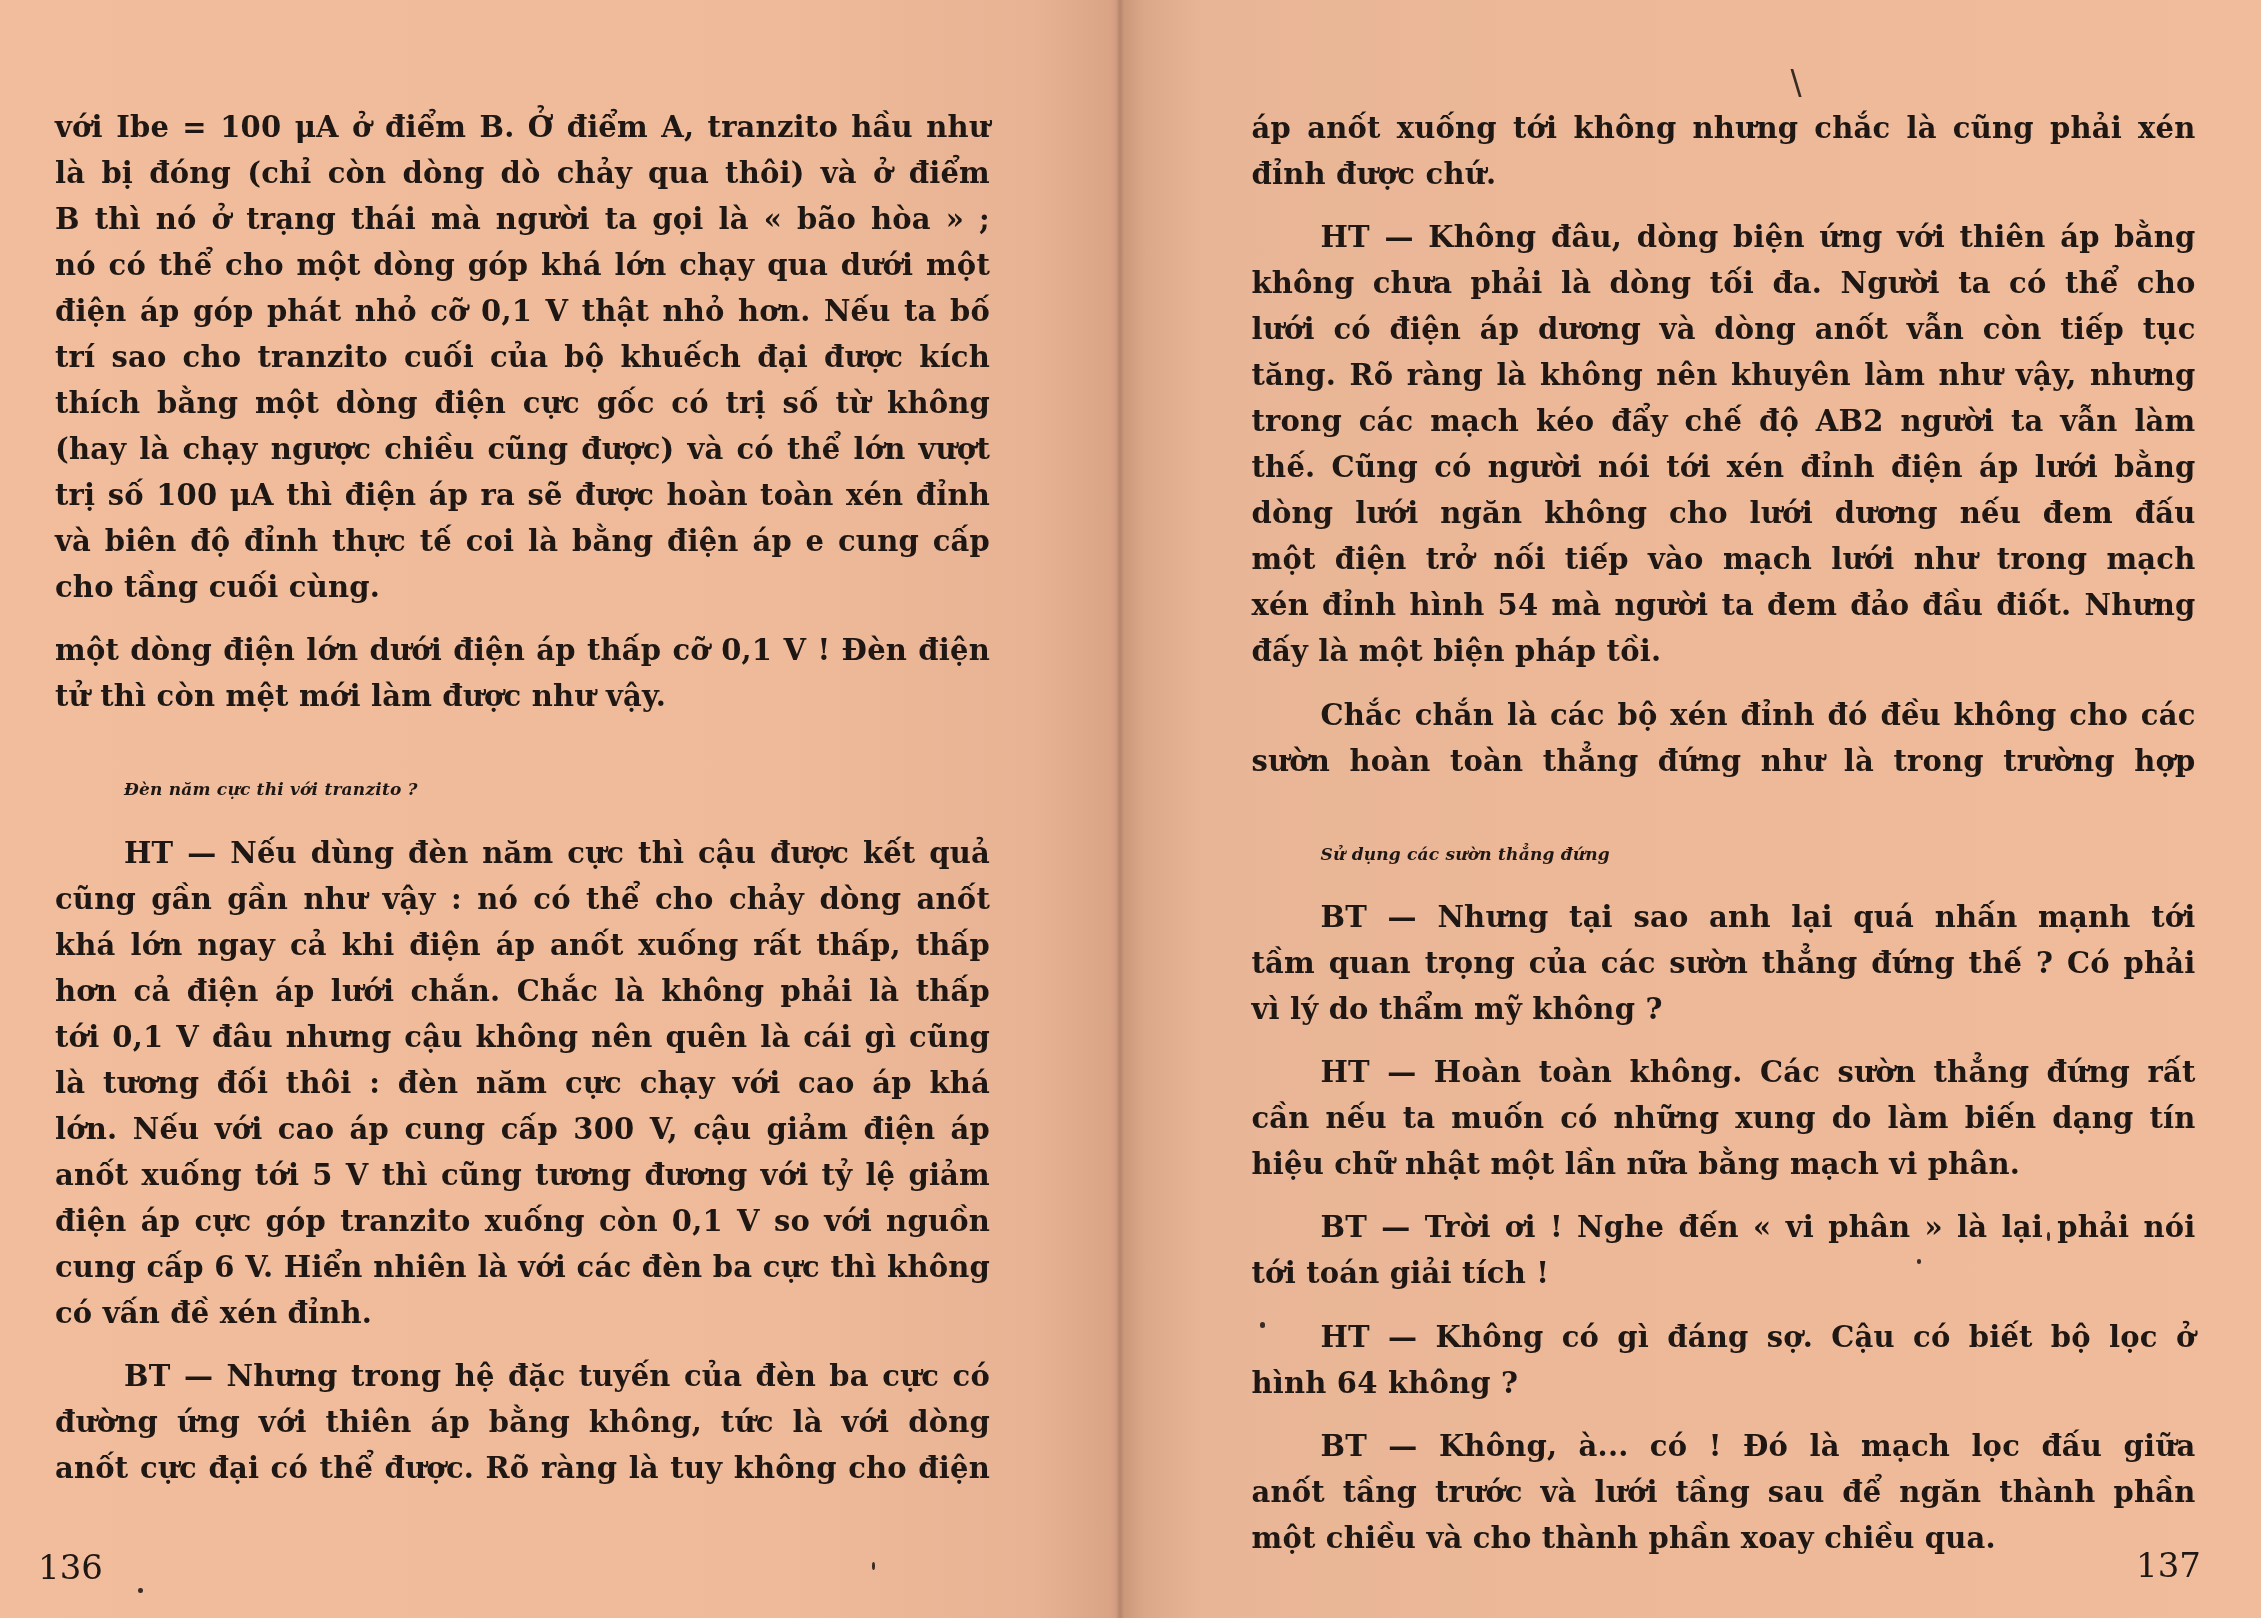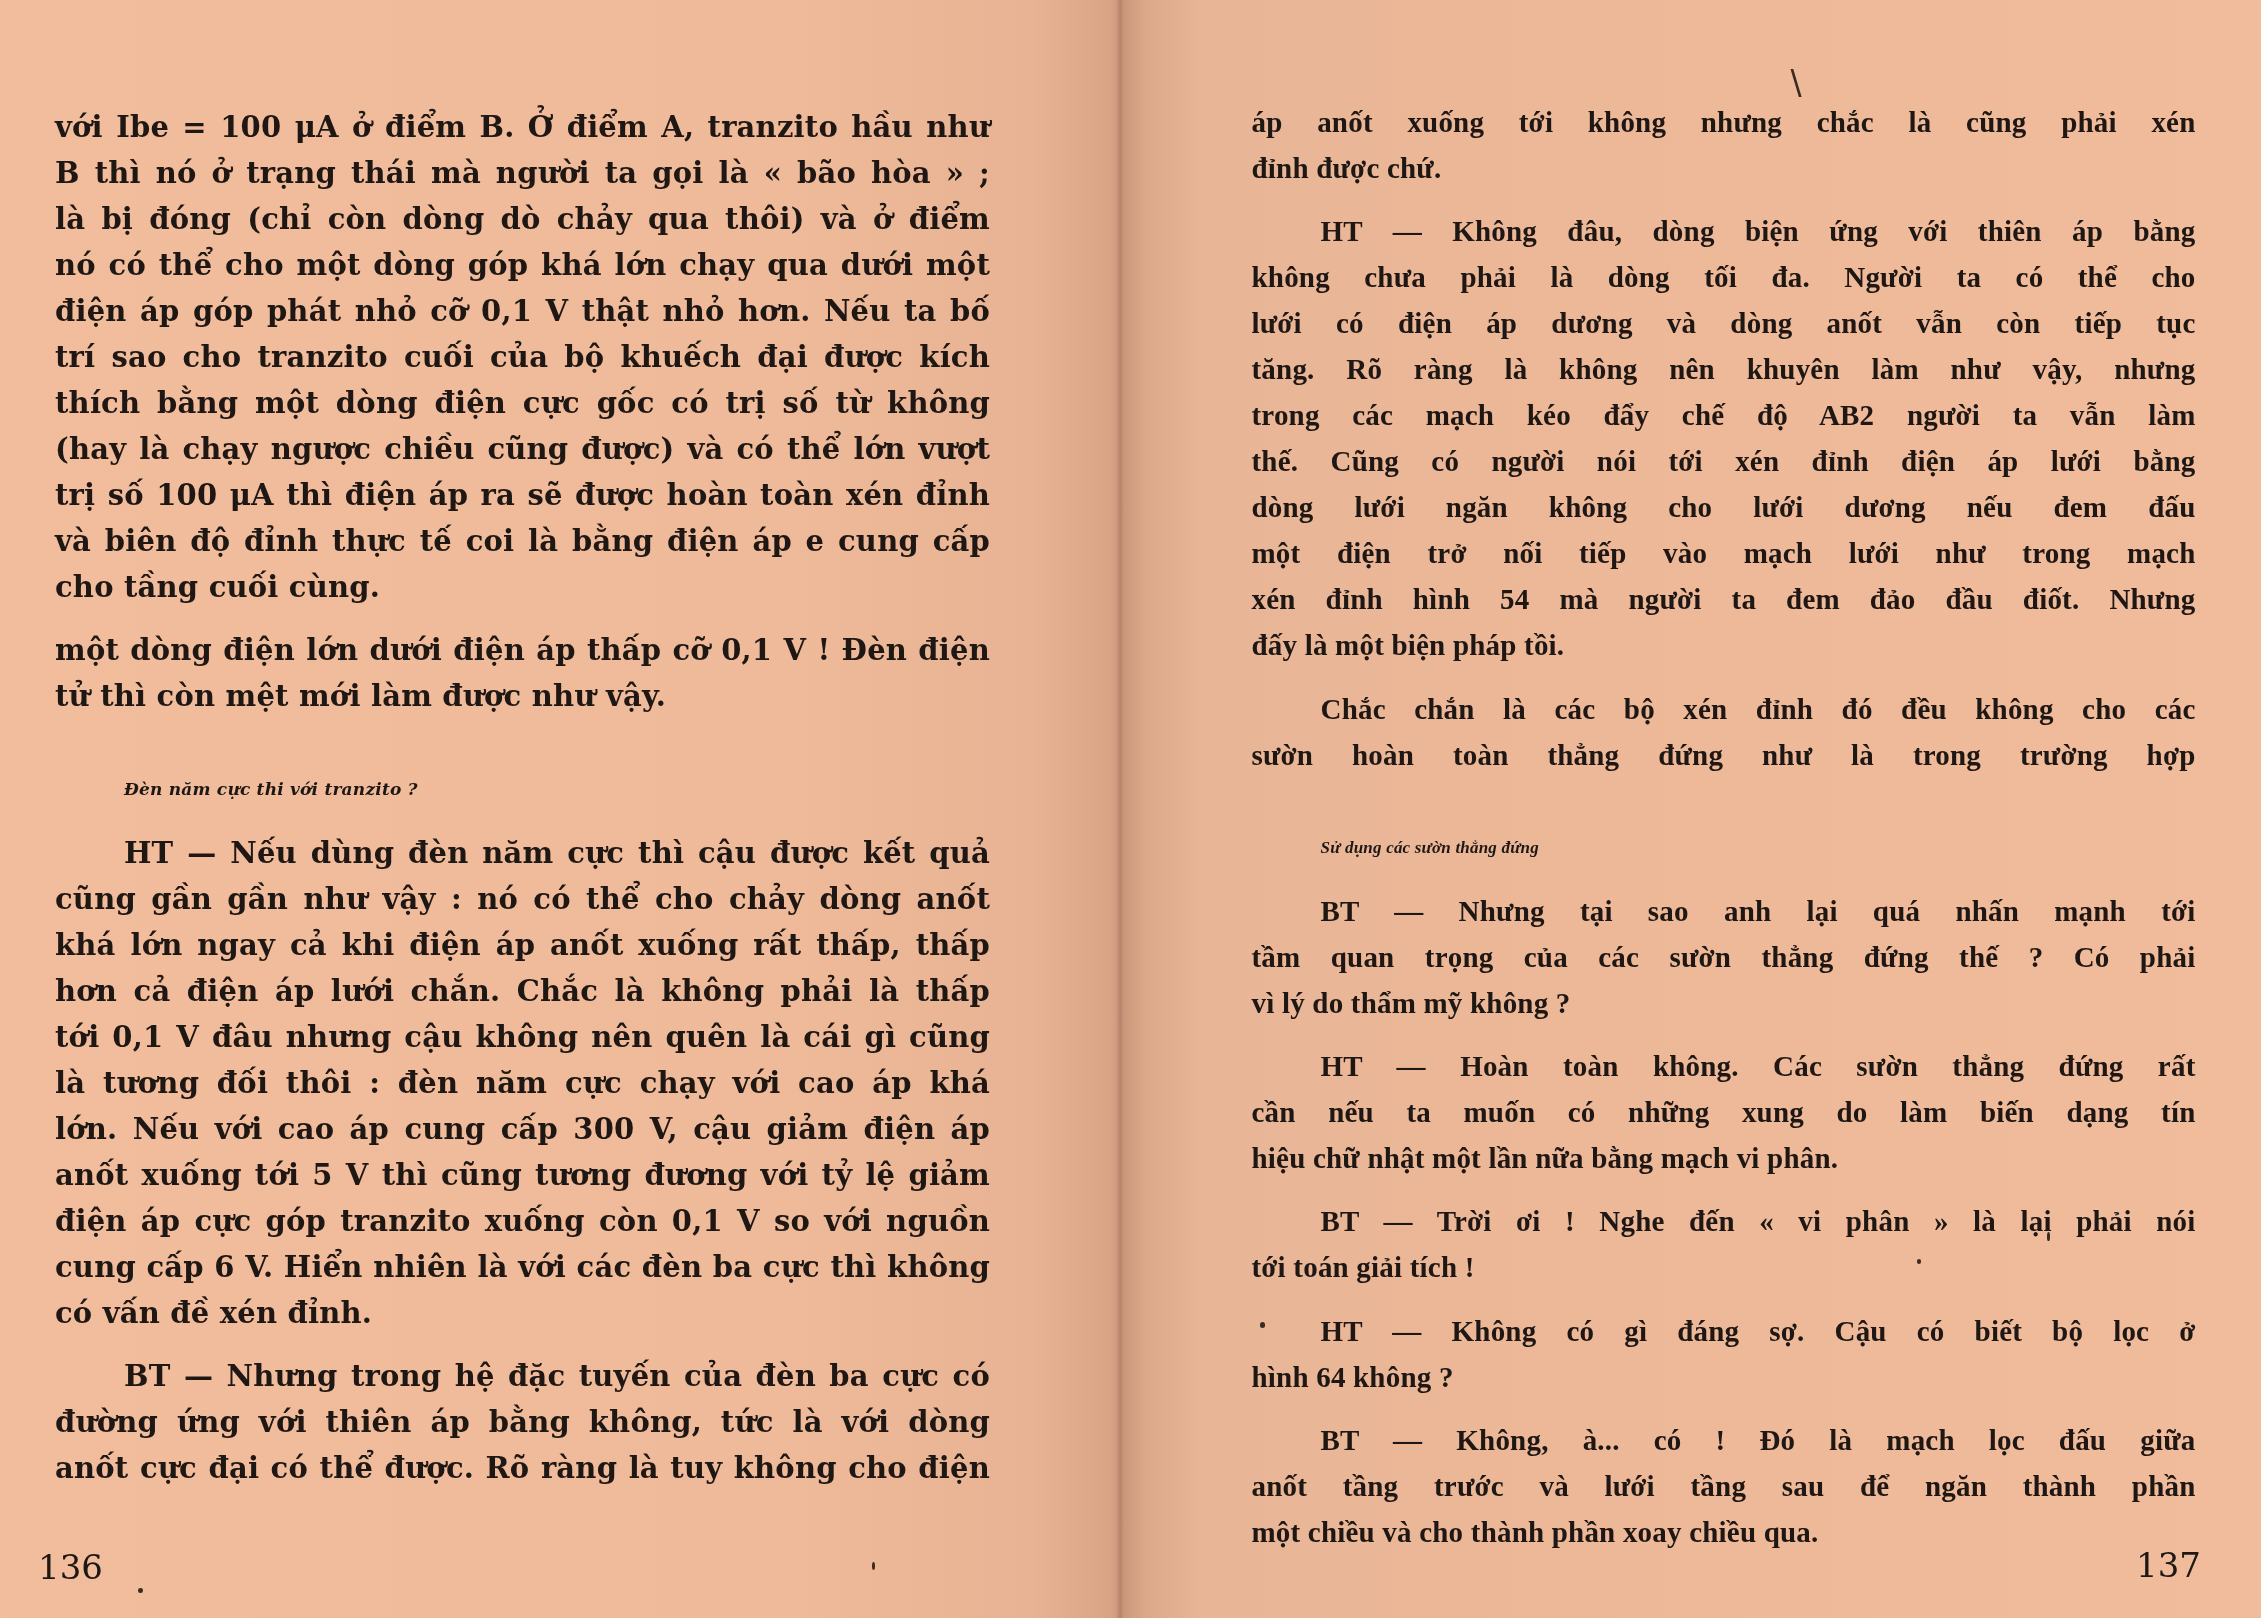--- a/index.html
+++ b/index.html
@@ -30,21 +30,21 @@
     background:linear-gradient(90deg,rgba(120,80,60,0) 0%,rgba(120,80,60,0.25) 50%,rgba(120,80,60,0) 100%);
   }
   .text-block {
     position:absolute;
     font-weight:bold;
     font-size:29px;
     line-height:46px;
     letter-spacing:0.2px;
   }
   .page-left .text-block { left:55px; top:104px; width:935px; }
-  .page-right .text-block { left:130px; top:99px; width:944px;font-family:Liberation Serif, serif; }
+  .page-right .text-block { left:130px; top:105px; width:944px; }
   .line {
     display:block; white-space:nowrap;
     text-align:justify; text-align-last:justify;
   }
   .line.last { text-align-last:left; }
   .line.indent { padding-left:69px; }
   .gap { display:block; height:17.3px; }
   .gap-lg { display:block; height:47px; }
   .heading {
     display:block; white-space:nowrap;
@@ -63,22 +63,22 @@
   }
 </style>
 </head>
 <body>
 
 <div class="spread">
 
   <div class="page page-left">
     <div class="text-block">
       <span class="line">với Ibe = 100 μA ở điểm B. Ở điểm A, tranzito hầu như</span>
+      <span class="line">là bị đóng (chỉ còn dòng dò chảy qua thôi) và ở điểm</span>
       <span class="line">B thì nó ở trạng thái mà người ta gọi là « bão hòa » ;</span>
-      <span class="line">là bị đóng (chỉ còn dòng dò chảy qua thôi) và ở điểm</span>
       <span class="line">nó có thể cho một dòng góp khá lớn chạy qua dưới một</span>
       <span class="line">điện áp góp phát nhỏ cỡ 0,1 V thật nhỏ hơn. Nếu ta bố</span>
       <span class="line">trí sao cho tranzito cuối của bộ khuếch đại được kích</span>
       <span class="line">thích bằng một dòng điện cực gốc có trị số từ không</span>
       <span class="line">(hay là chạy ngược chiều cũng được) và có thể lớn vượt</span>
       <span class="line">trị số 100 μA thì điện áp ra sẽ được hoàn toàn xén đỉnh</span>
       <span class="line">và biên độ đỉnh thực tế coi là bằng điện áp e cung cấp</span>
       <span class="line last">cho tầng cuối cùng.</span>
       <span class="gap"></span>
       <span class="line">một dòng điện lớn dưới điện áp thấp cỡ 0,1 V ! Đèn điện</span>

